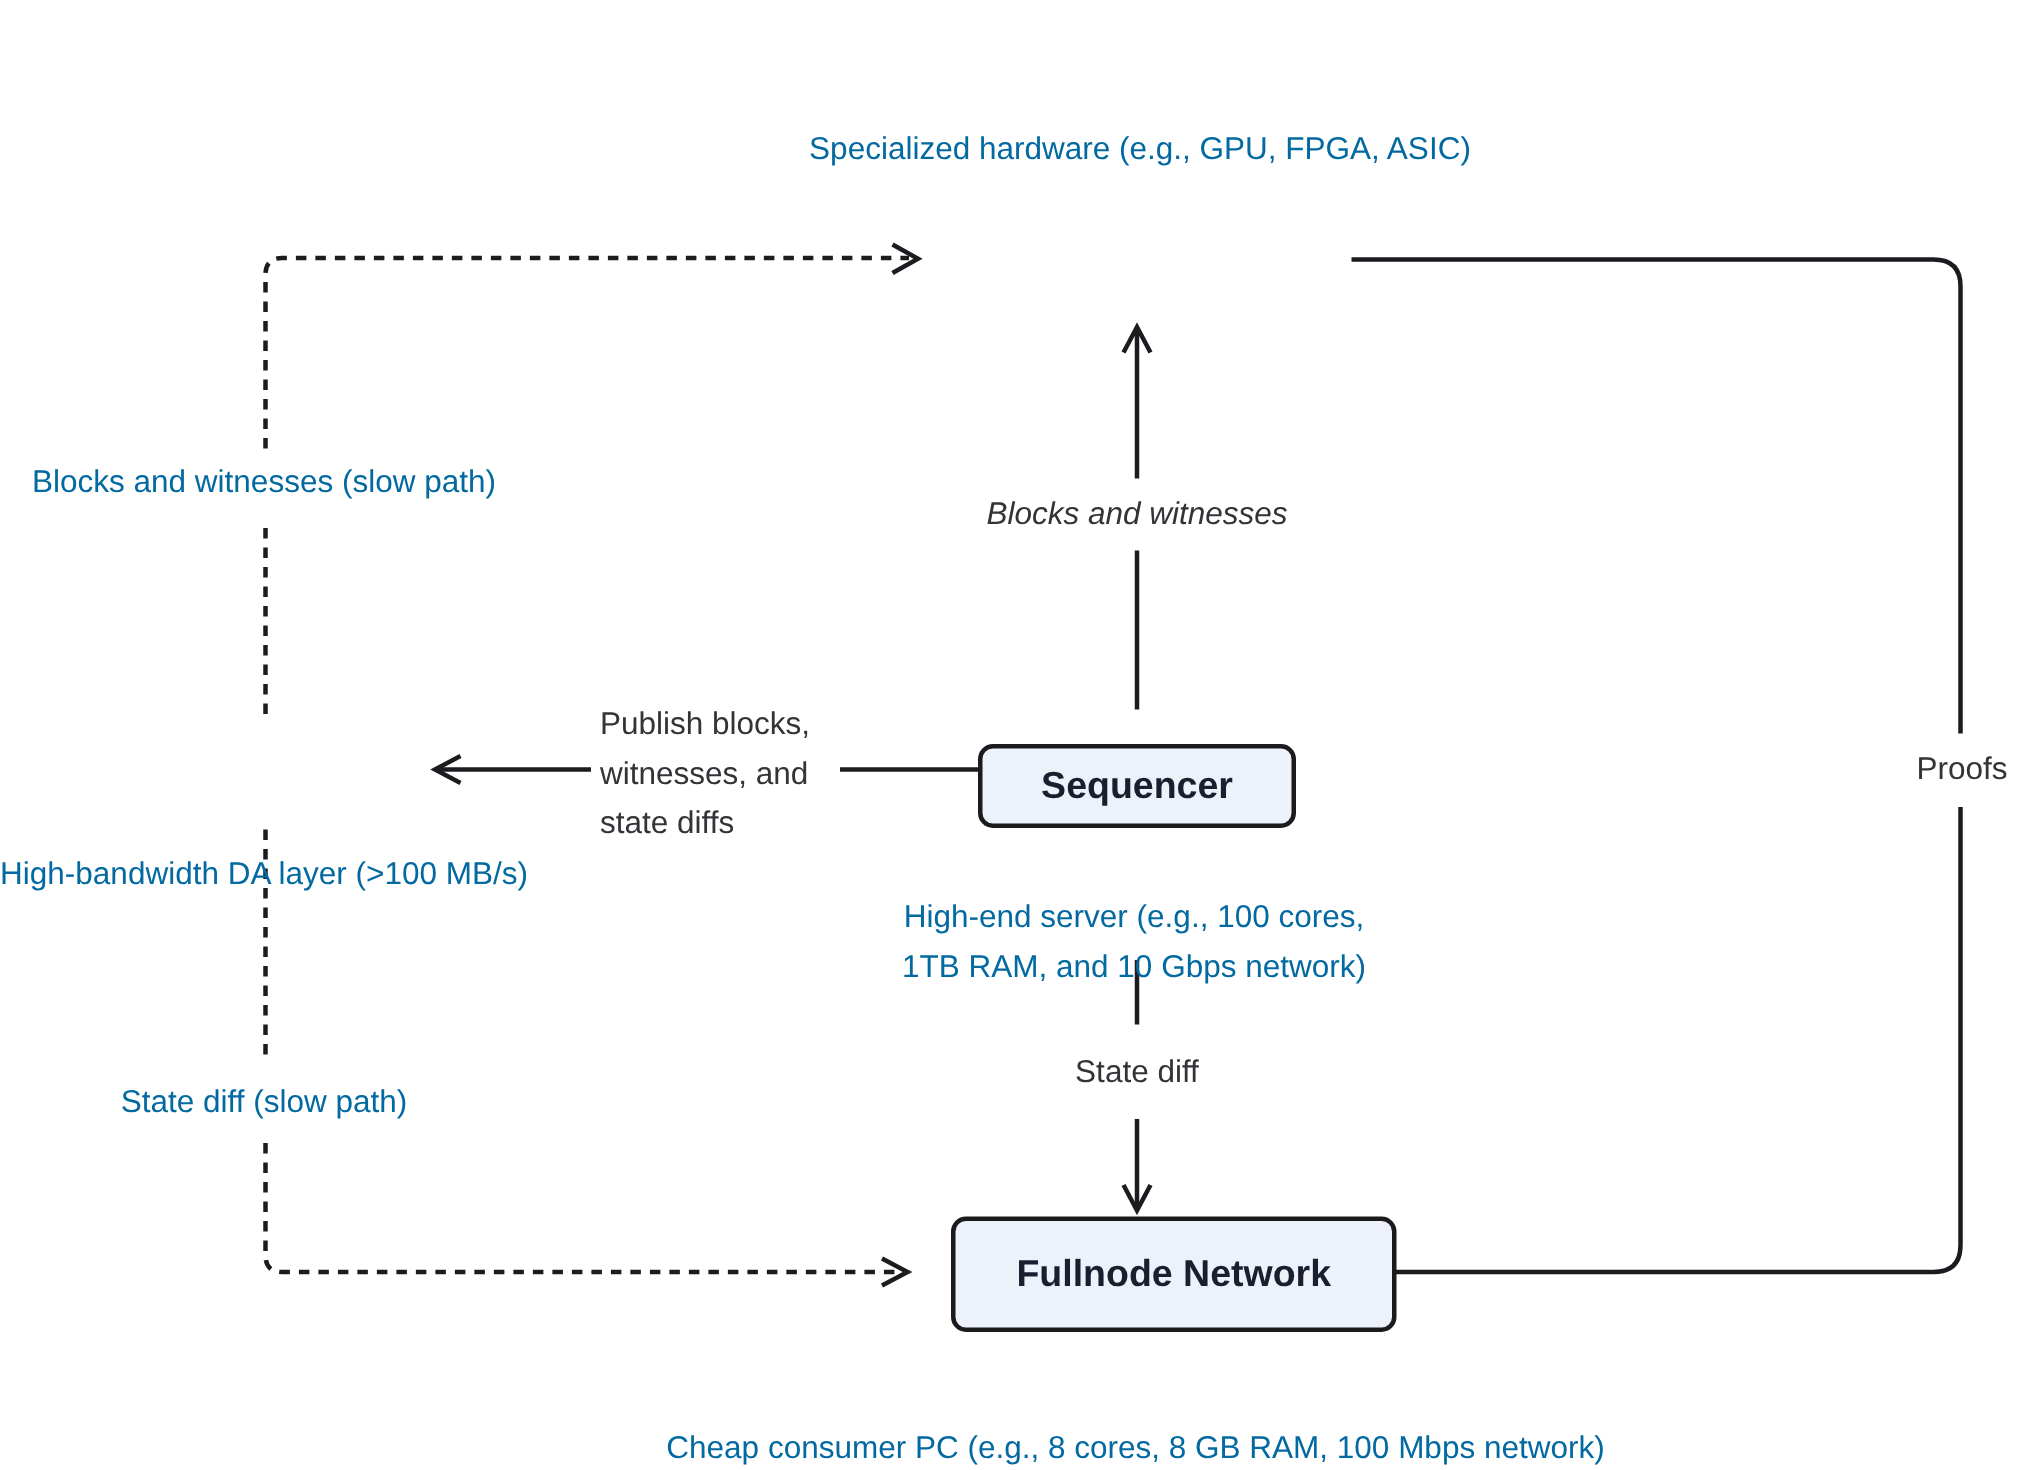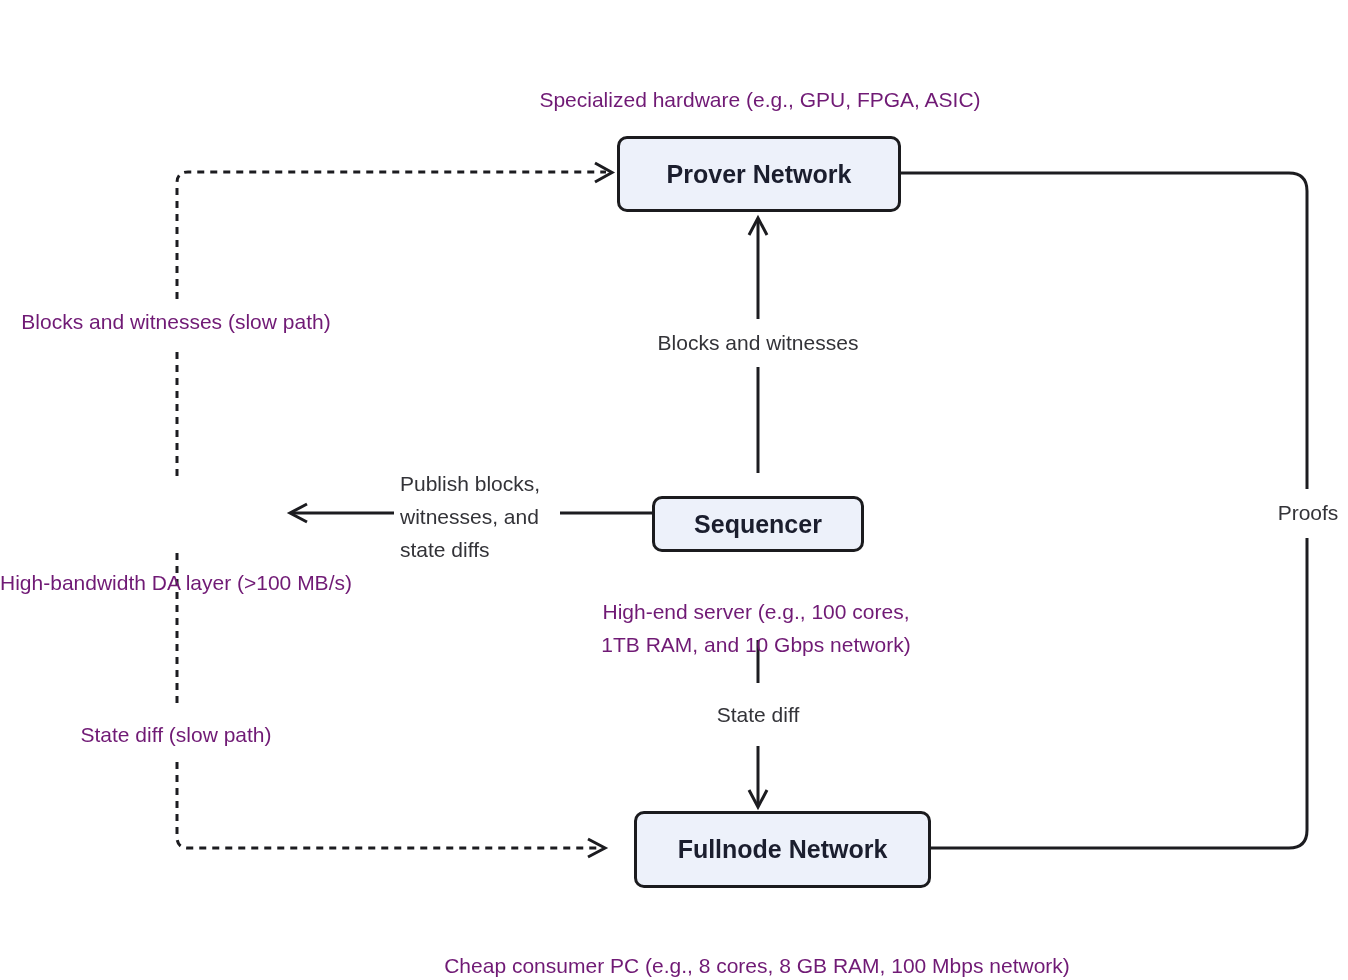--- a/index.html
+++ b/index.html
@@ -49,21 +49,21 @@
     letter-spacing: 0px;
   }
   .lbl {
     position: absolute;
     transform: translate(-50%, -50%);
     font-size: 21px;
     white-space: nowrap;
     text-align: center;
   }
   .lbl.dark { color: #333338; }
-  .lbl.gray { color: #701a75; }
+  .lbl.gray { color: #0369a1; }
   .lbl.multiline {
     white-space: pre-line;
     line-height: 33px;
   }
   .lbl.left-align {
     text-align: left;
     transform: translate(0, -50%);
   }
   
   .node.prover   { left: 617px; top: 136px; width: 284px; height: 76px; }
@@ -96,32 +96,31 @@
 
     <path class="edge" d="M 758 640 L 758 683"></path>
     <path class="edge" d="M 758 746 L 758 806"></path>
     <path class="arrowhead" d="M 749 790 L 758 807 L 767 790"></path>
 
     <path class="edge" d="M 901 173 L 1289 173 Q 1307 173 1307 191 L 1307 489"></path>
     <path class="edge" d="M 1307 538 L 1307 830 Q 1307 848 1289 848 L 914 848"></path>
     <path class="arrowhead" d="M 930 839 L 913 848 L 930 857"></path>
   </svg>
 
-  <div class="node prover">Prover Network</div>
   <div class="node sequencer">Sequencer</div>
   <div class="node fullnode">Fullnode Network</div>
 
   <div class="lbl gray" style="left:760px; top:100px;">Specialized hardware (e.g., GPU, FPGA, ASIC)</div>
   <div class="lbl gray" style="left:176px; top:583px;text-align:right;">High-bandwidth DA layer (&gt;100 MB/s)</div>
   <div class="lbl gray multiline" style="left:756px; top:600px;margin-top:28px;">High-end server (e.g., 100 cores,
 1TB RAM, and 10 Gbps network)</div>
   <div class="lbl gray" style="left:757px; top:966px;">Cheap consumer PC (e.g., 8 cores, 8 GB RAM, 100 Mbps network)</div>
 
   <div class="lbl gray" style="left:176px; top:322px;">Blocks and witnesses (slow path)</div>
-  <div class="lbl dark" style="left:758px; top:343px;">Blocks and witnesses</div>
+  <div class="lbl dark" style="left:758px; top:343px;font-style:italic;">Blocks and witnesses</div>
   <div class="lbl dark multiline left-align" style="left:400px; top:516px;">Publish blocks,
 witnesses, and
 state diffs</div>
   <div class="lbl gray" style="left:176px; top:735px;">State diff (slow path)</div>
   <div class="lbl dark" style="left:758px; top:715px;">State diff</div>
   <div class="lbl dark" style="left:1308px; top:513px;">Proofs</div>
 
 </div>
 
 </body></html>

